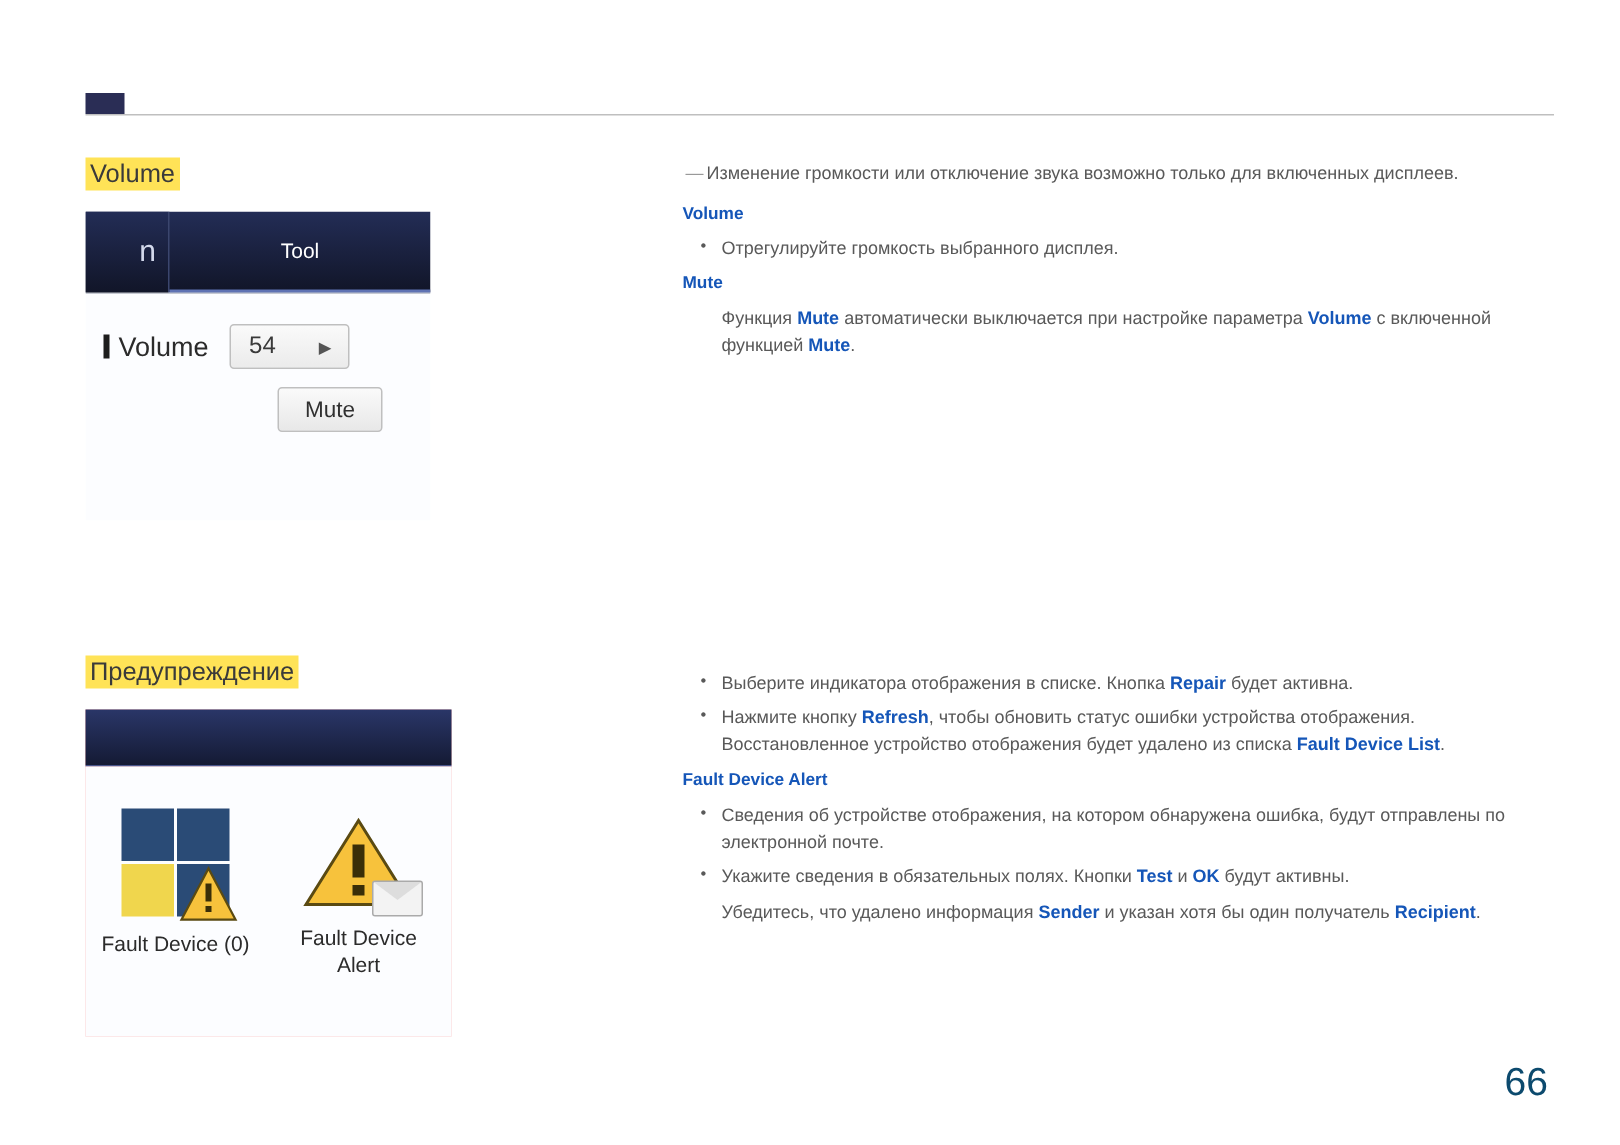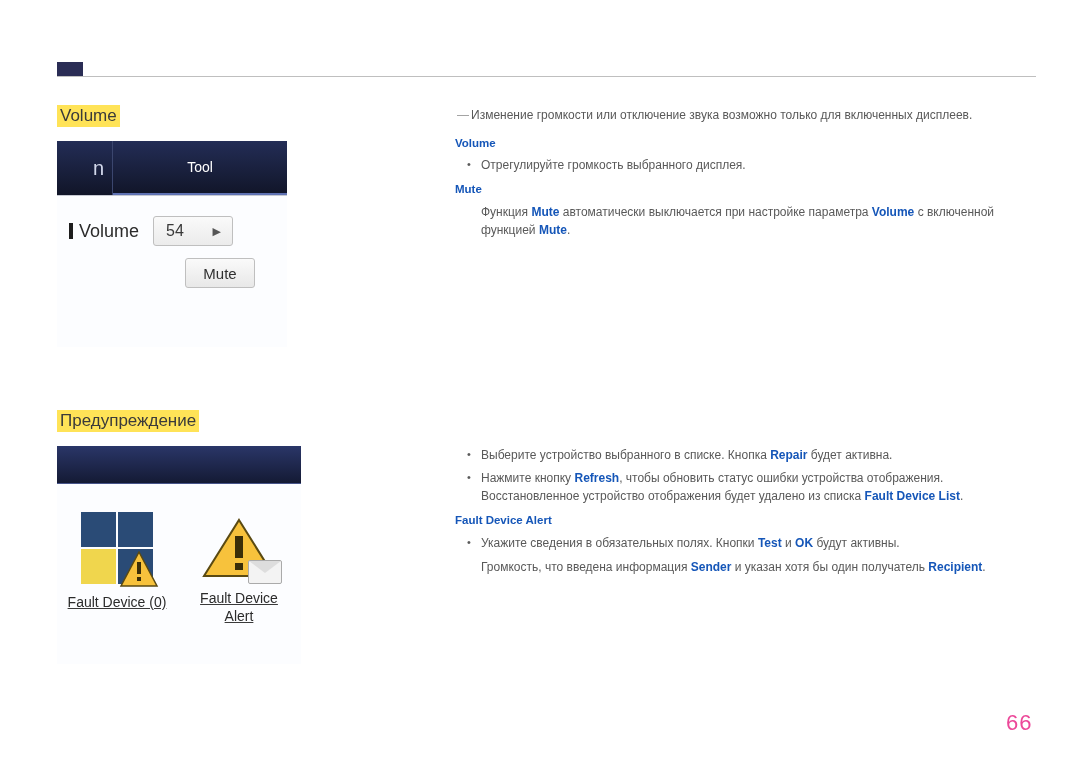--- a/index.html
+++ b/index.html
@@ -94,26 +94,25 @@
   .ts-spin .arrow { font-size: 11px; color:#555;}
   .ts-mute-row { display:flex; justify-content:flex-start; padding-left: 116px;}
   .ts-mute-btn {
     width: 70px; height: 30px;
     border: 1px solid #bfbfbf;
     border-radius: 3px;
     background: linear-gradient(#fafafa,#e8e8e8);
     display:flex; align-items:center; justify-content:center;
     font-size: 15px; color:#303030;
   }
-  .left-warning { margin-top: 63px; }
+  .left-warning { margin-top: 90px; }
   .warn-screenshot {
     width: 244px;
     height: 218px;
     background: #fca5a5;
-    text-decoration: underline;
   }
   .ws-toolbar {
     height: 38px;
     background: linear-gradient(#2a3668, #141a34);
     border-bottom: 1px solid #47548a;
   }
   .ws-icons {
     padding: 28px 10px 12px 10px;
     display:flex;
     gap: 22px;
@@ -165,24 +164,23 @@
   .bullets { list-style: none; padding-left: 0; margin: 0 0 6px 0;}
   .bullets li { position:relative; padding-left: 26px; margin-bottom: 4px;}
   .bullets li::before { content:"•"; position:absolute; left:12px; top:0; color:#595959; font-size:11px;}
   .after-li { padding-left: 26px; margin-bottom: 4px;}
   .kw { color:#1556b8; font-weight: bold;}
   .right-second { margin-top: 206px; }
   .pnum {
     position: absolute;
     right: 48px;
     bottom: 26px;
-    font-size: 22px;
-    color: #ec4899;
+    font-size: 26px;
+    color: #0c4a6e;
     font-weight: 300;
-    font-family: Liberation Mono, monospace;
   }
 </style>
 </head>
 <body>
 
 <div class="header-bar"></div>
 <div class="header-rule"></div>
 
 <div class="left-col">
   <div class="section-hl">Volume</div>
@@ -259,32 +257,33 @@
   </ul>
 
   <div class="subhead">Mute</div>
   <div class="after-li">
     <span>Функция </span><span class="kw">Mute</span><span> автоматически выключается при настройке параметра </span><span class="kw">Volume</span><span> с включенной функцией </span><span class="kw">Mute</span><span>.</span>
   </div>
 
   <div class="right-second">
     <ul class="bullets">
       <li>
-        <span>Выберите устройство выбранного в списке. Кнопка </span><span class="kw">Repair</span><span> будет активна.</span>
+        <span>Выберите индикатора отображения в списке. Кнопка </span><span class="kw">Repair</span><span> будет активна.</span>
       </li>
       <li>
         <span>Нажмите кнопку </span><span class="kw">Refresh</span><span>, чтобы обновить статус ошибки устройства отображения. Восстановленное устройство отображения будет удалено из списка </span><span class="kw">Fault Device List</span><span>.</span>
       </li>
     </ul>
 
     <div class="subhead">Fault Device Alert</div>
     <ul class="bullets">
+      <li>Сведения об устройстве отображения, на котором обнаружена ошибка, будут отправлены по электронной почте.</li>
       <li>
         <span>Укажите сведения в обязательных полях. Кнопки </span><span class="kw">Test</span><span> и </span><span class="kw">OK</span><span> будут активны.</span>
       </li>
     </ul>
     <div class="after-li">
-      <span>Громкость, что введена информация </span><span class="kw">Sender</span><span> и указан хотя бы один получатель </span><span class="kw">Recipient</span><span>.</span>
+      <span>Убедитесь, что удалено информация </span><span class="kw">Sender</span><span> и указан хотя бы один получатель </span><span class="kw">Recipient</span><span>.</span>
     </div>
   </div>
 </div>
 
 <div class="pnum">66</div>
 
 </body></html>

